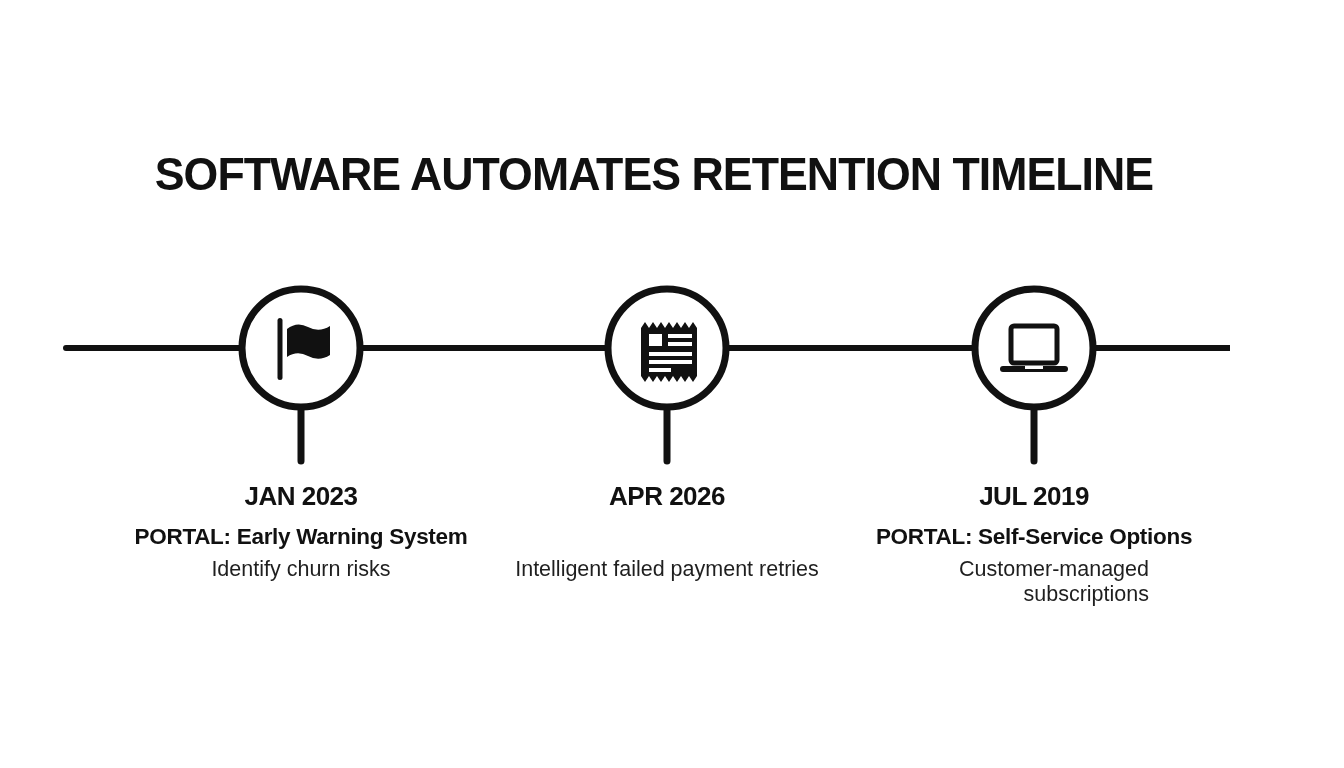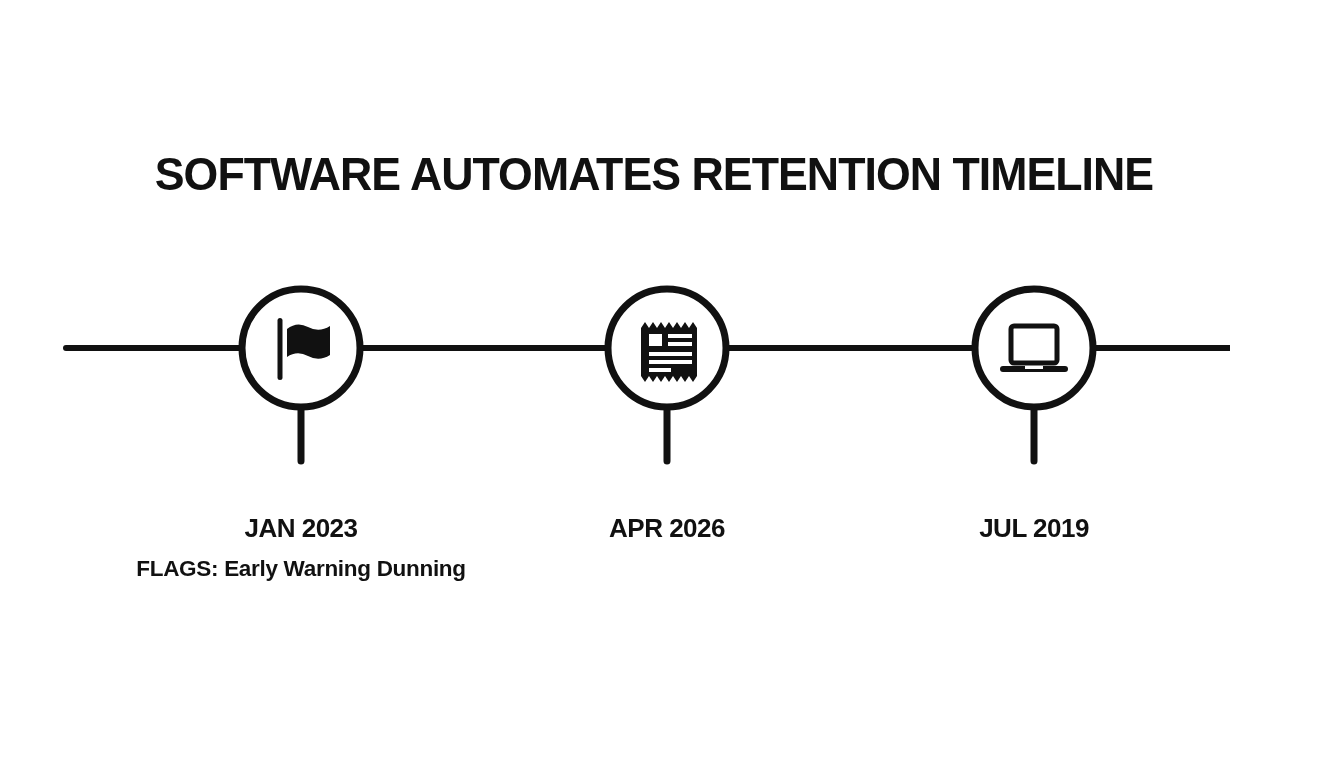--- a/index.html
+++ b/index.html
@@ -29,21 +29,20 @@
   .timeline-svg {
     position: absolute;
     inset: 0;
     width: 1344px;
     height: 768px;
   }
   .milestone-text {
     position: absolute;
     text-align: right;
     transform: translateX(-50%);
-    margin-top: 32px;
   }
   .m1 { left: 301px; }
   .m2 { left: 667px; }
   .m3 { left: 1034px; }
   .date {
     position: absolute;
     top: 481px;
     font-size: 26px;
     font-weight: 700;
     letter-spacing: -0.5px;
@@ -112,19 +111,23 @@
     </g>
 
     <g>
       <rect x="1011" y="326" width="46" height="37" rx="3" fill="none" stroke="#111111" stroke-width="5"></rect>
       <rect x="1000" y="366" width="68" height="6" rx="3" fill="#111111"></rect>
       <rect x="1025" y="366" width="18" height="3" fill="#ffffff"></rect>
     </g>
   </svg>
 
   <div class="milestone-text m1 date">JAN 2023</div>
-  <div class="milestone-text m1 headline">FLAGS: Early Warning Dunning</div>
+  <div class="milestone-text m1 headline">PORTAL: Early Warning System</div>
+  <div class="milestone-text m1 desc">Identify churn risks</div>
 
   <div class="milestone-text m2 date">APR 2026</div>
+  <div class="milestone-text m2 desc">Intelligent failed payment retries</div>
 
   <div class="milestone-text m3 date">JUL 2019</div>
+  <div class="milestone-text m3 headline">PORTAL: Self-Service Options</div>
+  <div class="milestone-text m3 desc wrap">Customer-managed subscriptions</div>
 
 </div>
 
 </body></html>

